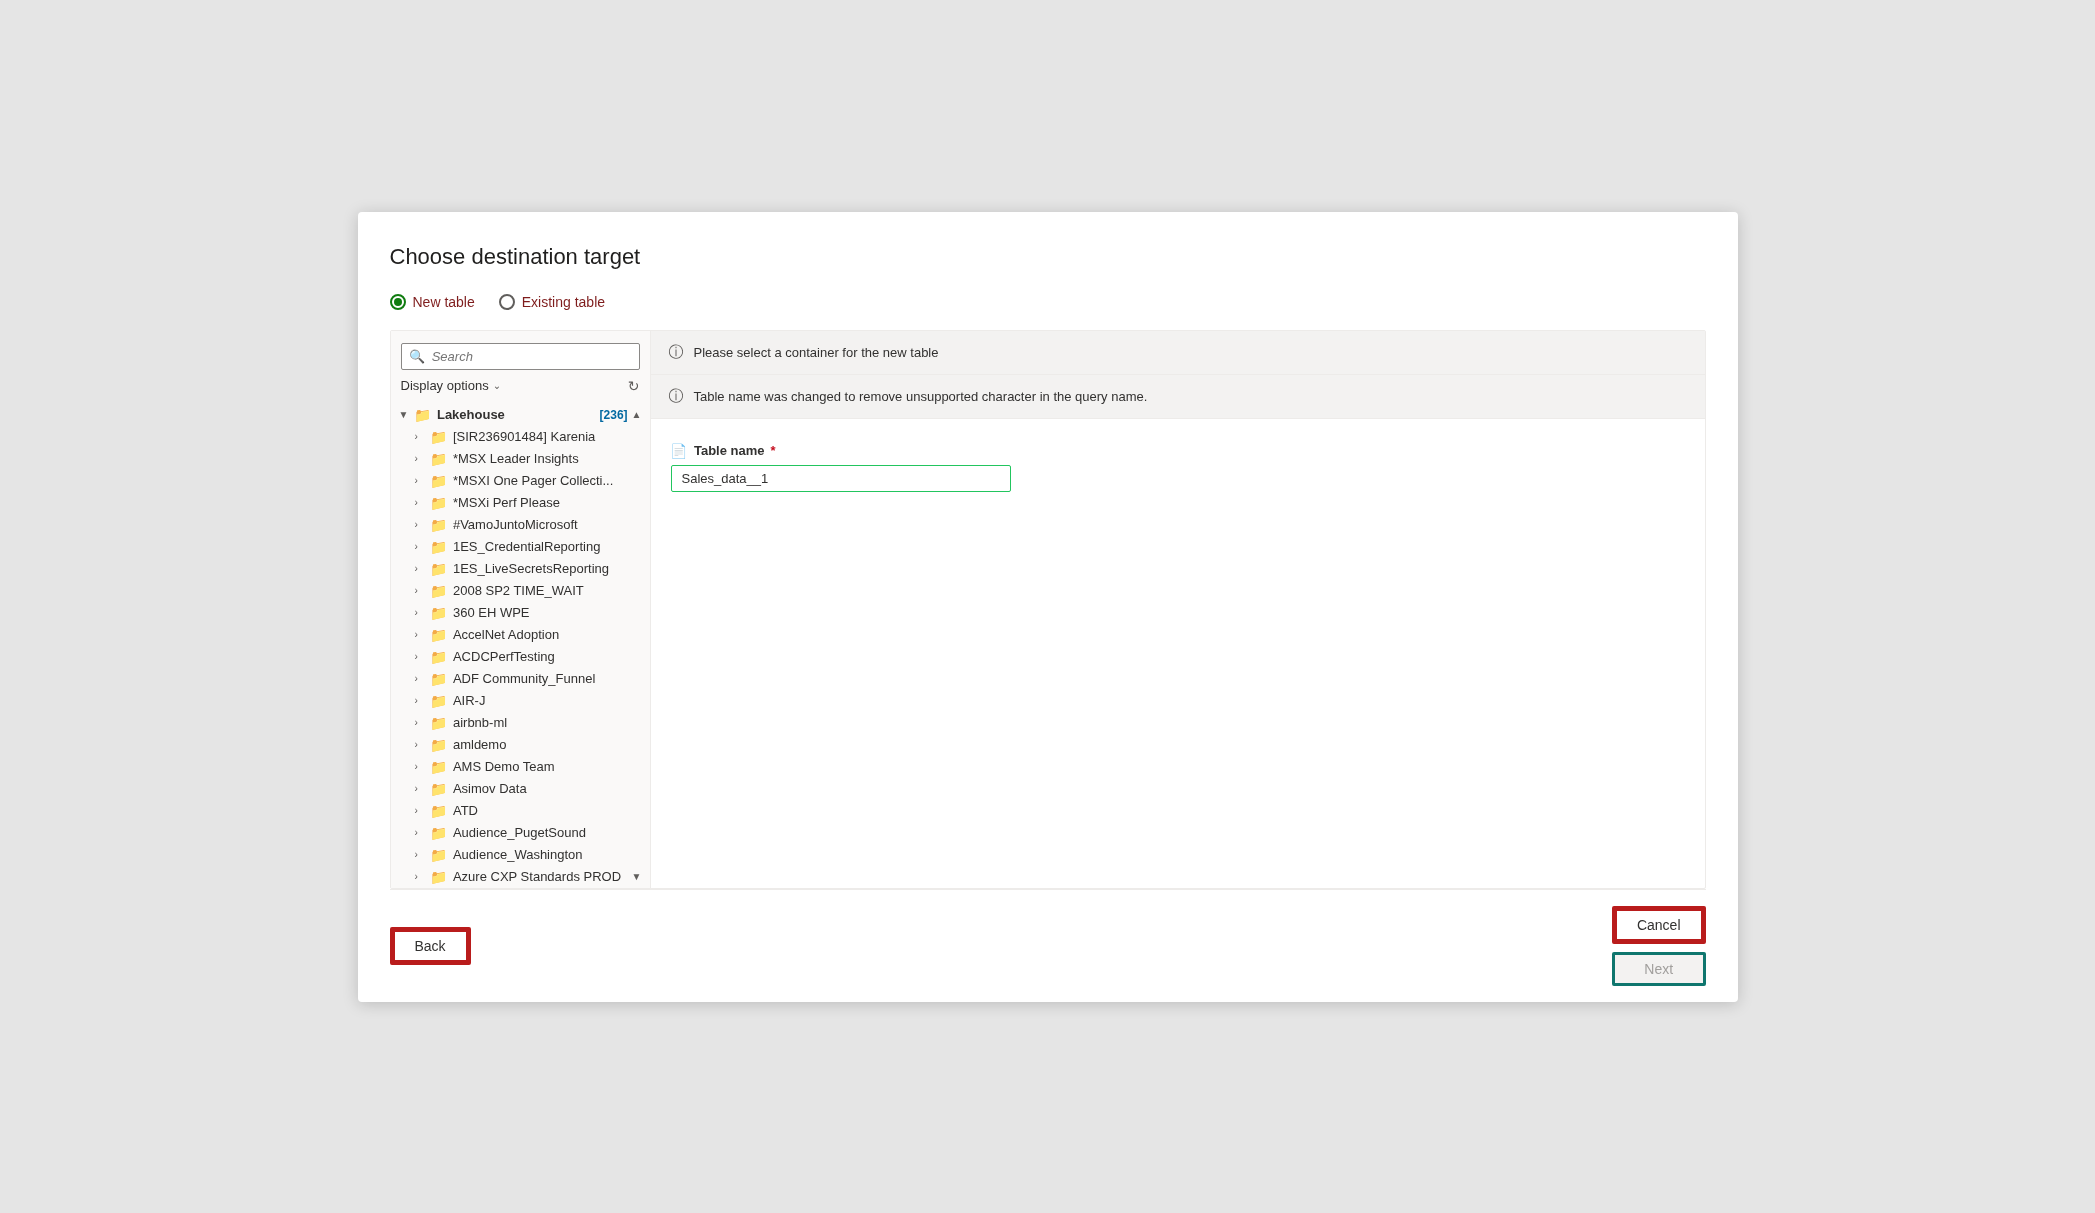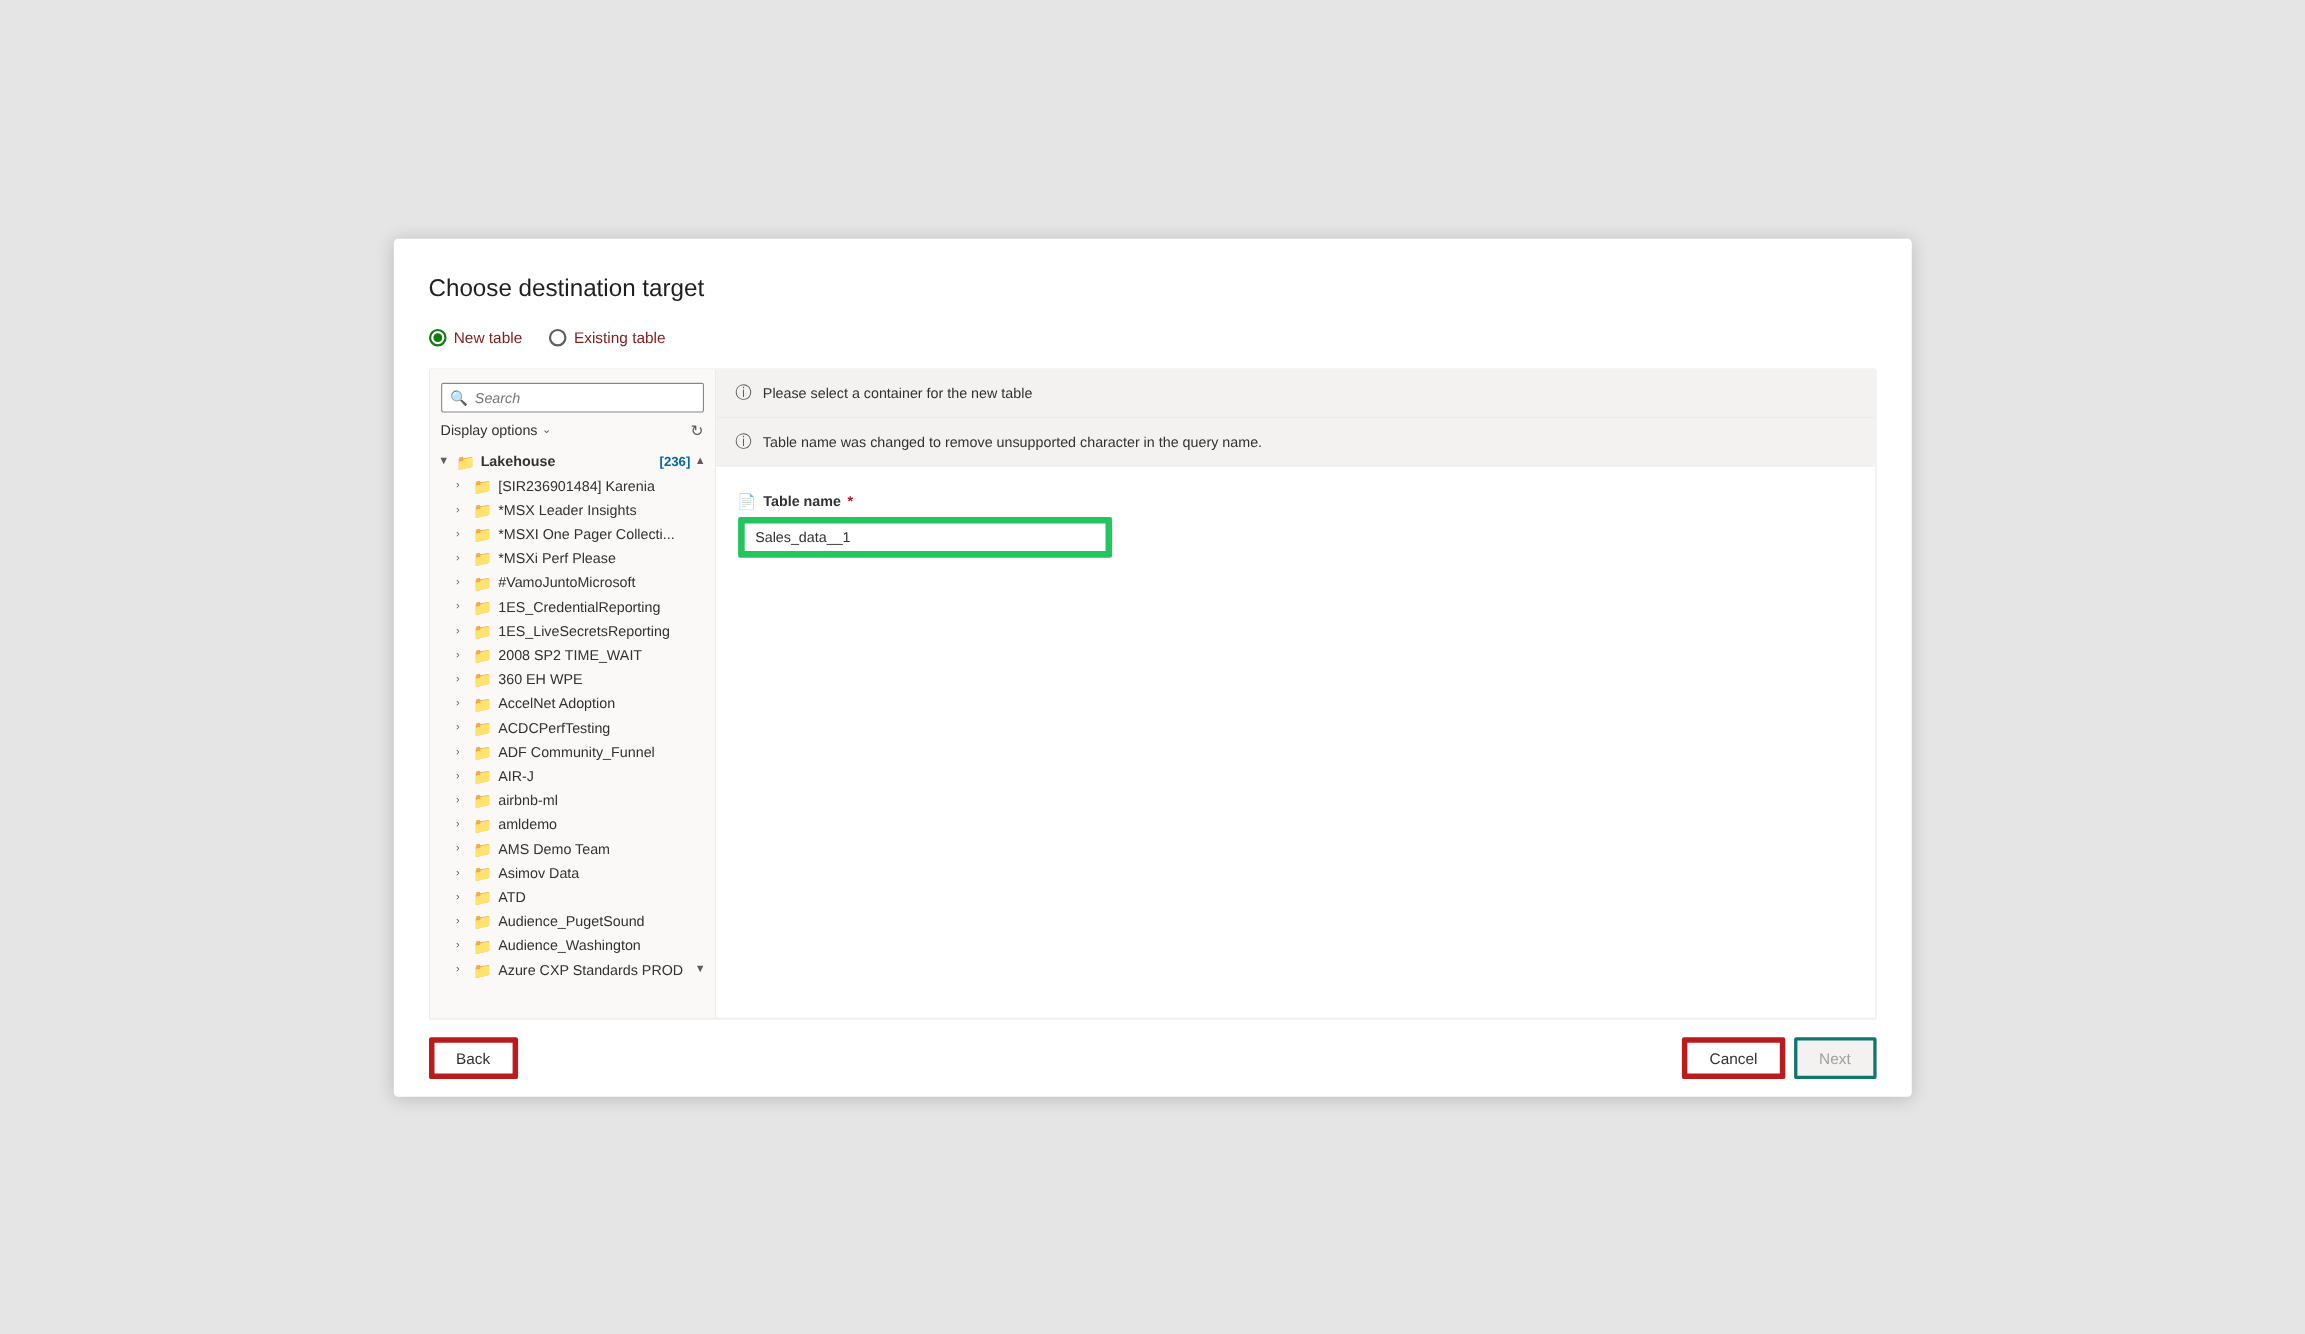--- a/index.html
+++ b/index.html
@@ -227,37 +227,37 @@
     .field-label-icon {
       font-size: 14px;
       color: #605e5c;
     }
     .required-star {
       color: #c50f1f;
     }
     .text-input {
       width: 340px;
       padding: 5px 10px;
-      border: 6px solid #22c55e;
+      border: 1px solid #22c55e;
       border-radius: 2px;
       font-size: 13px;
       color: #323130;
       outline: none;
       background: #fff;
     }
     .dialog-footer {
       display: flex;
       justify-content: space-between;
       align-items: center;
       padding: 16px 0;
       margin-top: auto;
       border-top: 1px solid #edebe9;
     }
     .footer-left { display: flex; gap: 8px; }
-    .footer-right { display: flex; gap: 8px; }
+    .footer-right { display: flex; gap: 8px; flex-direction: column; }
     .btn {
       padding: 6px 20px;
       font-size: 14px;
       font-weight: 400;
       border-radius: 2px;
       cursor: pointer;
       border: 5px solid #b91c1c;
       background: #fff;
       color: #323130;
     }

